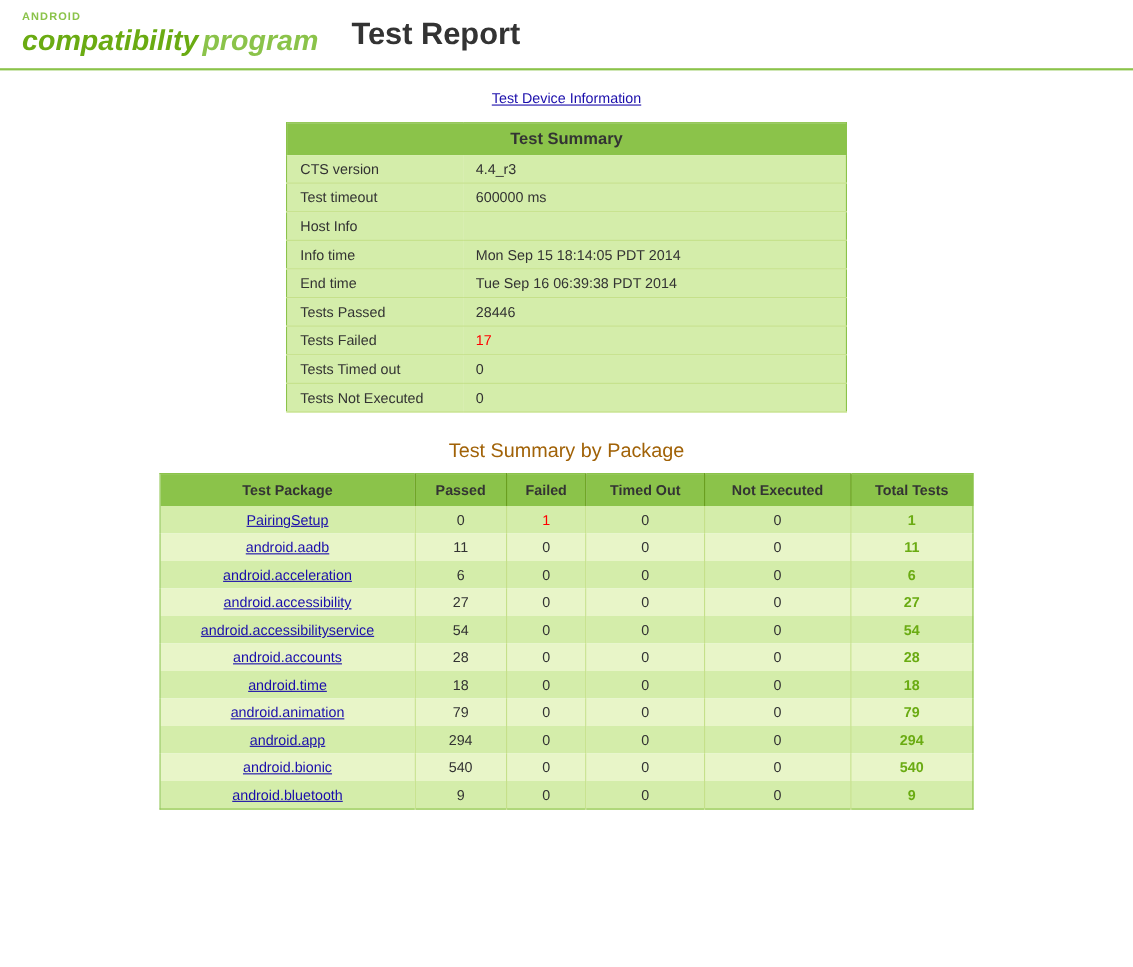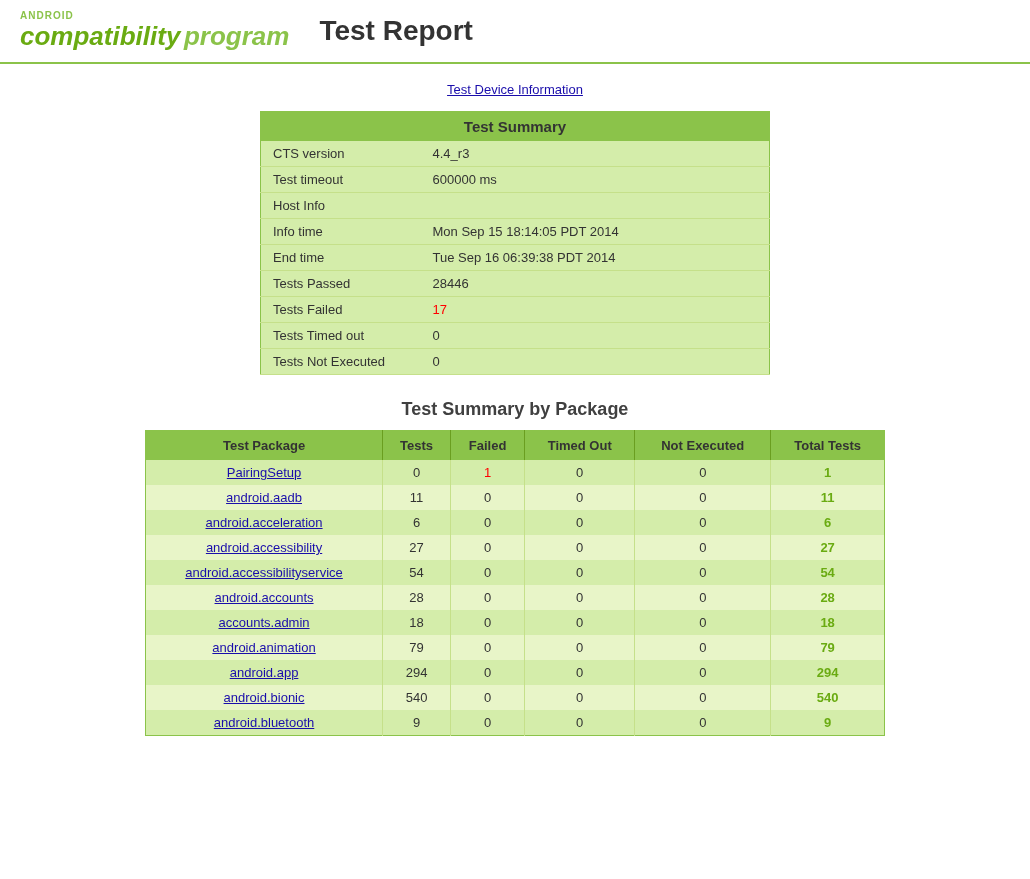--- a/index.html
+++ b/index.html
@@ -18,21 +18,21 @@
 
     
     #summary-table { width: 510px; margin: 0 auto 24px auto; border-collapse: collapse; border: 1px solid #8bc34a; }
     #summary-table .summary-header td { background: #8bc34a; color: #333; font-weight: bold; text-align: center; padding: 6px 10px; font-size: 15px; }
     #summary-table .summary-row td { background: #d4edaa; padding: 5px 12px; border-bottom: 1px solid #c5e08a; }
     #summary-table .summary-row td:first-child { color: #333; width: 160px; }
     #summary-table .summary-row td:last-child { color: #333; }
     #summary-table .failed-val { color: red; font-weight: normal; }
 
     
-    #pkg-title { text-align: center; font-size: 18px; font-weight: bold; color: #404040; margin-bottom: 10px; margin-top: 16px; }
+    #pkg-title { text-align: center; font-size: 18px; font-weight: normal; color: #a16207; margin-bottom: 10px; margin-top: 16px; }
 
     #pkg-table { width: 100%; border-collapse: collapse; border: 1px solid #8bc34a; }
     #pkg-table thead tr { background: #8bc34a; margin-left: 48px; }
     #pkg-table thead th { padding: 7px 8px; font-weight: bold; color: #333; font-size: 13px; border-right: 1px solid #6a9e20; }
     #pkg-table thead th:last-child { border-right: none; }
     #pkg-table tbody tr:nth-child(odd) { background: #d4edaa; }
     #pkg-table tbody tr:nth-child(even) { background: #e8f5c8; }
     #pkg-table tbody td { padding: 5px 8px; text-align: center; border-right: 1px solid #c5e08a; font-size: 13px; }
     #pkg-table tbody td:last-child { border-right: none; color: #6aab12; font-weight: bold; }
     #pkg-table tbody td:first-child { text-align: center; }
@@ -98,21 +98,21 @@
         </tr>
       </tbody>
   </table>
 
   <div id="pkg-title">Test Summary by Package</div>
 
   <table id="pkg-table">
     <thead id="pkg-thead">
         <tr>
           <th>Test Package</th>
-          <th>Tests</th>
+          <th>Passed</th>
           <th>Failed</th>
           <th>Timed Out</th>
           <th>Not Executed</th>
           <th>Total Tests</th>
         </tr>
       </thead>
     <tbody id="pkg-tbody">
         <tr>
           <td><a href="#">PairingSetup</a></td>
           <td>0</td>
@@ -155,21 +155,21 @@
         </tr>
         <tr>
           <td><a href="#">android.accounts</a></td>
           <td>28</td>
           <td>0</td>
           <td>0</td>
           <td>0</td>
           <td>28</td>
         </tr>
         <tr>
-          <td><a href="#">accounts.admin</a></td>
+          <td><a href="#">android.time</a></td>
           <td>18</td>
           <td>0</td>
           <td>0</td>
           <td>0</td>
           <td>18</td>
         </tr>
         <tr>
           <td><a href="#">android.animation</a></td>
           <td>79</td>
           <td>0</td>

